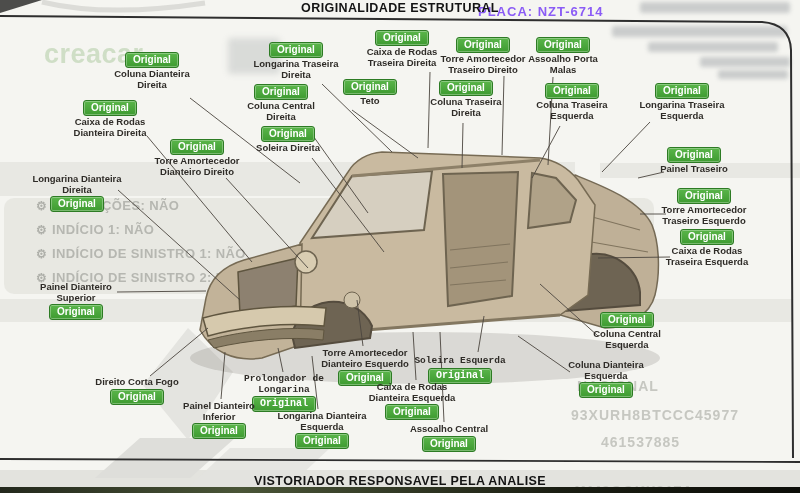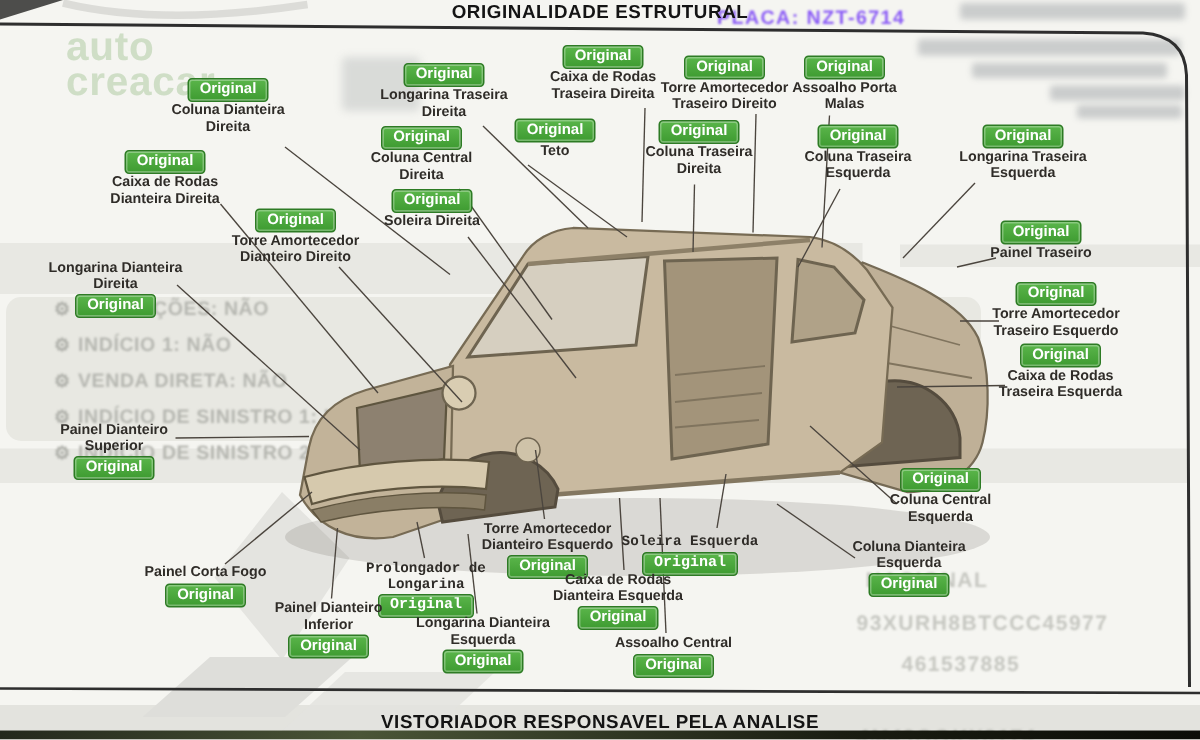--- a/index.html
+++ b/index.html
@@ -71,26 +71,25 @@
 <div class="band" style="left:600px;top:163px;width:200px;height:15px;"></div>
 <div class="band" style="left:0;top:470px;width:800px;height:17px;background:rgba(210,210,203,0.5);"></div>
 
 <div class="blur-bar" style="left:640px;top:2px;width:150px;height:11px;"></div>
 <div class="blur-bar" style="left:612px;top:26px;width:175px;height:11px;"></div>
 <div class="blur-bar" style="left:648px;top:42px;width:130px;height:10px;"></div>
 <div class="blur-bar" style="left:700px;top:57px;width:90px;height:10px;"></div>
 <div class="blur-bar" style="left:718px;top:70px;width:70px;height:9px;"></div>
 <div class="stamp-blob" style="left:228px;top:38px;width:52px;height:36px;"></div>
 
-<div id="wm-logo"><span>auto</span><br><span>creacar</span></div>
+<div id="wm-logo"><br><span>creacar</span></div>
 <div class="bleed bleed-plate" style="left:478px;top:4px;">PLACA: NZT-6714</div>
 <div id="bleed-checklist">
     <div class="bleed-item"><span class="gear">⚙</span><span>RESTRIÇÕES: NÃO</span></div>
     <div class="bleed-item"><span class="gear">⚙</span><span>INDÍCIO 1: NÃO</span></div>
-    <div class="bleed-item"><span class="gear">⚙</span><span>VENDA DIRETA: NÃO</span></div>
     <div class="bleed-item"><span class="gear">⚙</span><span>INDÍCIO DE SINISTRO 1: NÃO</span></div>
     <div class="bleed-item"><span class="gear">⚙</span><span>INDÍCIO DE SINISTRO 2: NÃO</span></div>
   </div>
 <div class="bleed bleed-frag" style="left:556px;top:262px;">2: NÃO</div>
 <div class="bleed bleed-frag" style="left:560px;top:279px;">AÇÃO</div>
 <div class="bleed bleed-val" style="left:577px;top:378px;">NACIONAL</div>
 <div class="bleed bleed-val" style="left:571px;top:407px;">93XURH8BTCCC45977</div>
 <div class="bleed bleed-val" style="left:601px;top:434px;">461537885</div>
 <div class="bleed bleed-val" style="left:571px;top:483px;font-style:italic;">4M43QGKX8174</div>
 
@@ -258,21 +257,21 @@
       <div class="part-name">Longarina Dianteira
 Esquerda</div>
       <div class="badge">Original</div>
     </div>
     <div class="part-label" style="left: 159px; top: 401px;">
       <div class="part-name">Painel Dianteiro
 Inferior</div>
       <div class="badge">Original</div>
     </div>
     <div class="part-label" style="left: 77px; top: 377px;">
-      <div class="part-name">Painel Corta Fogo</div>
+      <div class="part-name">Direito Corta Fogo</div>
       <div class="badge">Original</div>
     </div>
     <div class="part-label" style="left: 16px; top: 282px;">
       <div class="part-name">Painel Dianteiro
 Superior</div>
       <div class="badge">Original</div>
     </div>
     <div class="part-label" style="left: 17px; top: 174px;">
       <div class="part-name">Longarina Dianteira
 Direita</div>

